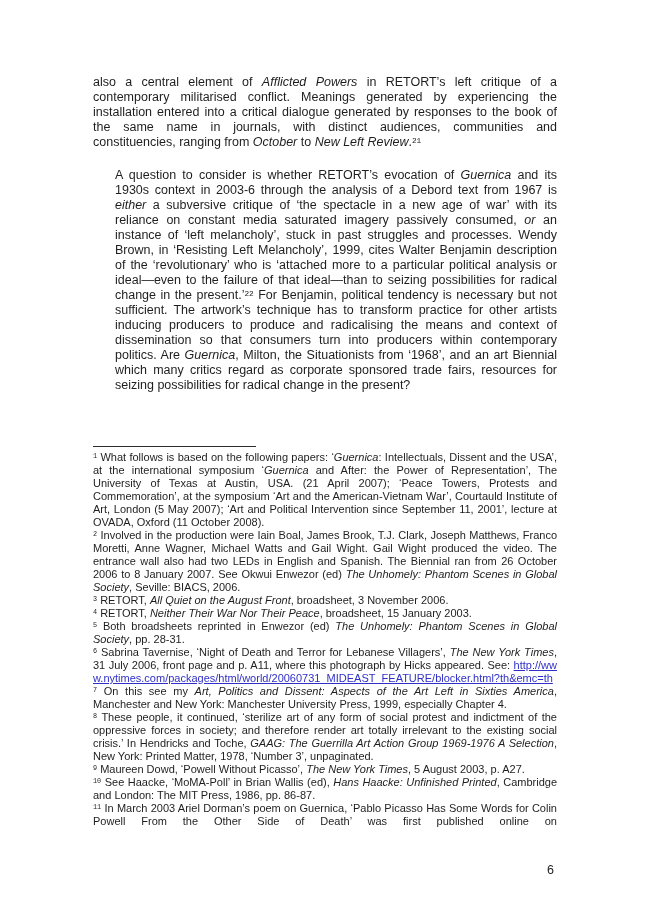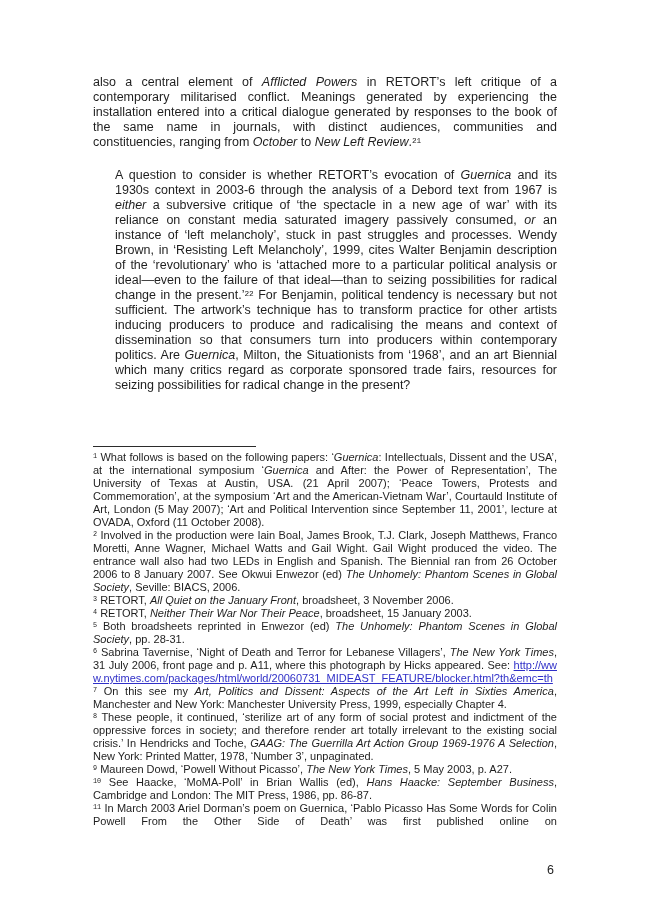--- a/index.html
+++ b/index.html
@@ -80,26 +80,26 @@
   <div class="body-text">
     <p><span>also a central element of </span><span class="it">Afflicted Powers</span><span> in RETORT’s left critique of a contemporary militarised conflict. Meanings generated by experiencing the installation entered into a critical dialogue generated by responses to the book of the same name in journals, with distinct audiences, communities and constituencies, ranging from </span><span class="it">October</span><span> to </span><span class="it">New Left Review</span><span>.</span><span class="sup">21</span></p>
     <p><span>A question to consider is whether RETORT’s evocation of </span><span class="it">Guernica</span><span> and its 1930s context in 2003-6 through the analysis of a Debord text from 1967 is </span><span class="it">either</span><span> a subversive critique of ‘the spectacle in a new age of war’ with its reliance on constant media saturated imagery passively consumed, </span><span class="it">or</span><span> an instance of ‘left melancholy’, stuck in past struggles and processes. Wendy Brown, in ‘Resisting Left Melancholy’, 1999, cites Walter Benjamin description of the ‘revolutionary’ who is ‘attached more to a particular political analysis or ideal—even to the failure of that ideal—than to seizing possibilities for radical change in the present.’</span><span class="sup">22</span><span> For Benjamin, political tendency is necessary but not sufficient. The artwork’s technique has to transform practice for other artists inducing producers to produce and radicalising the means and context of dissemination so that consumers turn into producers within contemporary politics. Are </span><span class="it">Guernica</span><span>, Milton, the Situationists from ‘1968’, and an art Biennial which many critics regard as corporate sponsored trade fairs, resources for seizing possibilities for radical change in the present?</span></p>
   </div>
 
   <hr class="fn-sep">
 
   <div class="footnotes">
     <p><span class="sup">1</span><span> What follows is based on the following papers: ‘</span><span class="it">Guernica</span><span>: Intellectuals, Dissent and the USA’, at the international symposium ‘</span><span class="it">Guernica</span><span> and After: the Power of Representation’, The University of Texas at Austin, USA. (21 April 2007); ‘Peace Towers, Protests and Commemoration’, at the symposium ‘Art and the American-Vietnam War’, Courtauld Institute of Art, London (5 May 2007); ‘Art and Political Intervention since September 11, 2001’, lecture at OVADA, Oxford (11 October 2008).</span></p>
     <p><span class="sup">2</span><span> Involved in the production were Iain Boal, James Brook, T.J. Clark, Joseph Matthews, Franco Moretti, Anne Wagner, Michael Watts and Gail Wight. Gail Wight produced the video. The entrance wall also had two LEDs in English and Spanish. The Biennial ran from 26 October 2006 to 8 January 2007. See Okwui Enwezor (ed) </span><span class="it">The Unhomely: Phantom Scenes in Global Society</span><span>, Seville: BIACS, 2006.</span></p>
-    <p><span class="sup">3</span><span> RETORT, </span><span class="it">All Quiet on the January Front</span><span>, broadsheet, 3 November 2006.</span></p>
+    <p><span class="sup">3</span><span> RETORT, </span><span class="it">All Quiet on the August Front</span><span>, broadsheet, 3 November 2006.</span></p>
     <p><span class="sup">4</span><span> RETORT, </span><span class="it">Neither Their War Nor Their Peace</span><span>, broadsheet, 15 January 2003.</span></p>
     <p><span class="sup">5</span><span> Both broadsheets reprinted in Enwezor (ed) </span><span class="it">The Unhomely: Phantom Scenes in Global Society</span><span>, pp. 28-31.</span></p>
     <p><span class="sup">6</span><span> Sabrina Tavernise, ‘Night of Death and Terror for Lebanese Villagers’, </span><span class="it">The New York Times</span><span>, 31 July 2006, front page and p. A11, where this photograph by Hicks appeared. See: </span><a class="link" href="#">http://www.nytimes.com/packages/html/world/20060731_MIDEAST_FEATURE/blocker.html?th&amp;emc=th</a></p>
     <p><span class="sup">7</span><span> On this see my </span><span class="it">Art, Politics and Dissent: Aspects of the Art Left in Sixties America</span><span>, Manchester and New York: Manchester University Press, 1999, especially Chapter 4.</span></p>
     <p><span class="sup">8</span><span> These people, it continued, ‘sterilize art of any form of social protest and indictment of the oppressive forces in society; and therefore render art totally irrelevant to the existing social crisis.’ In Hendricks and Toche, </span><span class="it">GAAG: The Guerrilla Art Action Group 1969-1976 A Selection</span><span>, New York: Printed Matter, 1978, ‘Number 3’, unpaginated.</span></p>
-    <p><span class="sup">9</span><span> Maureen Dowd, ‘Powell Without Picasso’, </span><span class="it">The New York Times</span><span>, 5 May 2003, p. A27.</span></p>
-    <p><span class="sup">10</span><span> See Haacke, ‘MoMA-Poll’ in Brian Wallis (ed), </span><span class="it">Hans Haacke: September Business</span><span>, Cambridge and London: The MIT Press, 1986, pp. 86-87.</span></p>
+    <p><span class="sup">9</span><span> Maureen Dowd, ‘Powell Without Picasso’, </span><span class="it">The New York Times</span><span>, 5 August 2003, p. A27.</span></p>
+    <p><span class="sup">10</span><span> See Haacke, ‘MoMA-Poll’ in Brian Wallis (ed), </span><span class="it">Hans Haacke: Unfinished Printed</span><span>, Cambridge and London: The MIT Press, 1986, pp. 86-87.</span></p>
     <p class="justify-last"><span class="sup">11</span><span> In March 2003 Ariel Dorman’s poem on Guernica, ‘Pablo Picasso Has Some Words for Colin Powell From the Other Side of Death’ was first published online on</span></p>
   </div>
 
   <div class="page-number">6</div>
 
 </div>
 
 </body></html>

